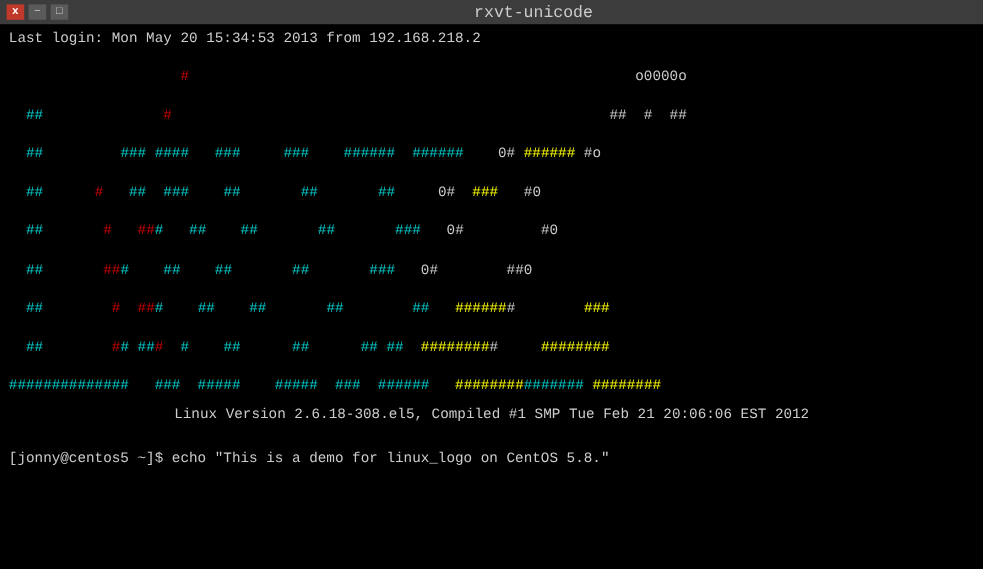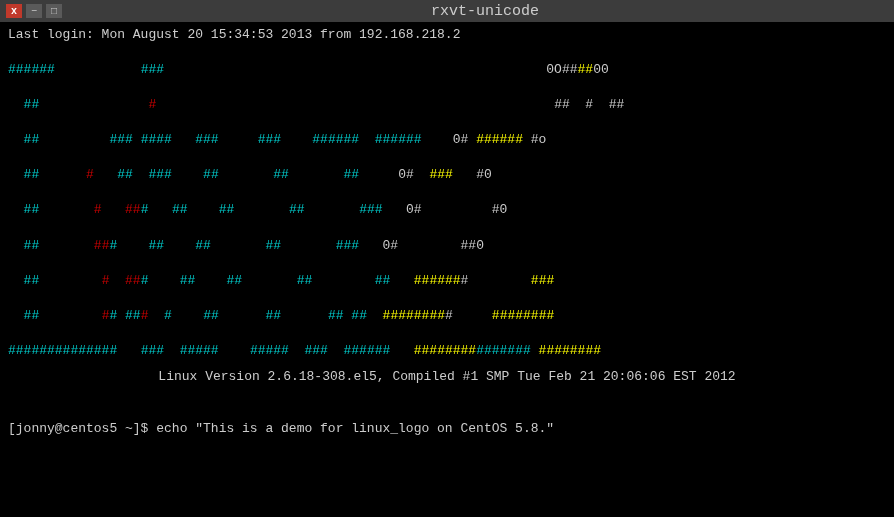--- a/index.html
+++ b/index.html
@@ -63,45 +63,45 @@
     }
     .cyan { color: #00cccc; }
     .red { color: #cc0000; }
     .logo-area {
       display: flex;
       flex-direction: column;
     }
     .info-block {
       text-align: center;
       color: #ccc;
-      margin: 8px 0 16px 0;
+      margin: 8px 0 4px 0;
       font-size: 13px;
       line-height: 1.5;
     }
   </style>
 </head>
 <body>
 
 <div class="title-bar">
   <div class="title-bar-buttons">
     <div class="tb-btn close">x</div>
     <div class="tb-btn">−</div>
     <div class="tb-btn">□</div>
   </div>
   <span class="title-text">rxvt-unicode</span>
 </div>
 
 <div class="terminal">
-  <div class="line">Last login: Mon August 20 15:34:53 2013 from 192.168.218.2</div>
+  <div class="line">Last login: Mon May 20 15:34:53 2013 from 192.168.218.2</div>
 
   <div class="logo-area">
 
+    <div class="line">
+<span class="cyan">      </span><span class="red">              #</span><span style="color:#aaa">                                                    </span><span style="color:#ccc">o0000o</span></div>
 
-    <div class="line">
-<span class="cyan">######</span><span style="color:#aaa">           </span><span class="cyan">###</span><span style="color:#aaa">                                                 </span><span style="color:#ccc">0O##</span><span style="color:#ffff00">##</span><span style="color:#ccc">00</span></div>
 
     <div class="line">
 <span class="cyan">  ##</span><span style="color:#aaa">              </span><span class="red">#</span><span style="color:#aaa">                                                   </span><span style="color:#ccc">##  #  ##</span></div>
 
     <div class="line">
 <span class="cyan">  ##</span><span style="color:#aaa">         </span><span class="cyan">### ####</span><span style="color:#aaa">   </span><span class="cyan">###</span><span style="color:#aaa">     </span><span class="cyan">###</span><span style="color:#aaa">    </span><span class="cyan">######  ######</span><span style="color:#aaa">    </span><span style="color:#ccc">0# </span><span style="color:#ffff00">######</span><span style="color:#ccc"> #o</span></div>
 
     <div class="line">
 <span class="cyan">  ##</span><span style="color:#aaa">      </span><span class="red">#</span><span style="color:#aaa">   </span><span class="cyan">##</span><span style="color:#aaa">  </span><span class="cyan">###</span><span style="color:#aaa">    </span><span class="cyan">##</span><span style="color:#aaa">       </span><span class="cyan">##</span><span style="color:#aaa">       </span><span class="cyan">##</span><span style="color:#aaa">     </span><span style="color:#ccc">0#  </span><span style="color:#ffff00">###</span><span style="color:#ccc">   #0</span></div>
 

